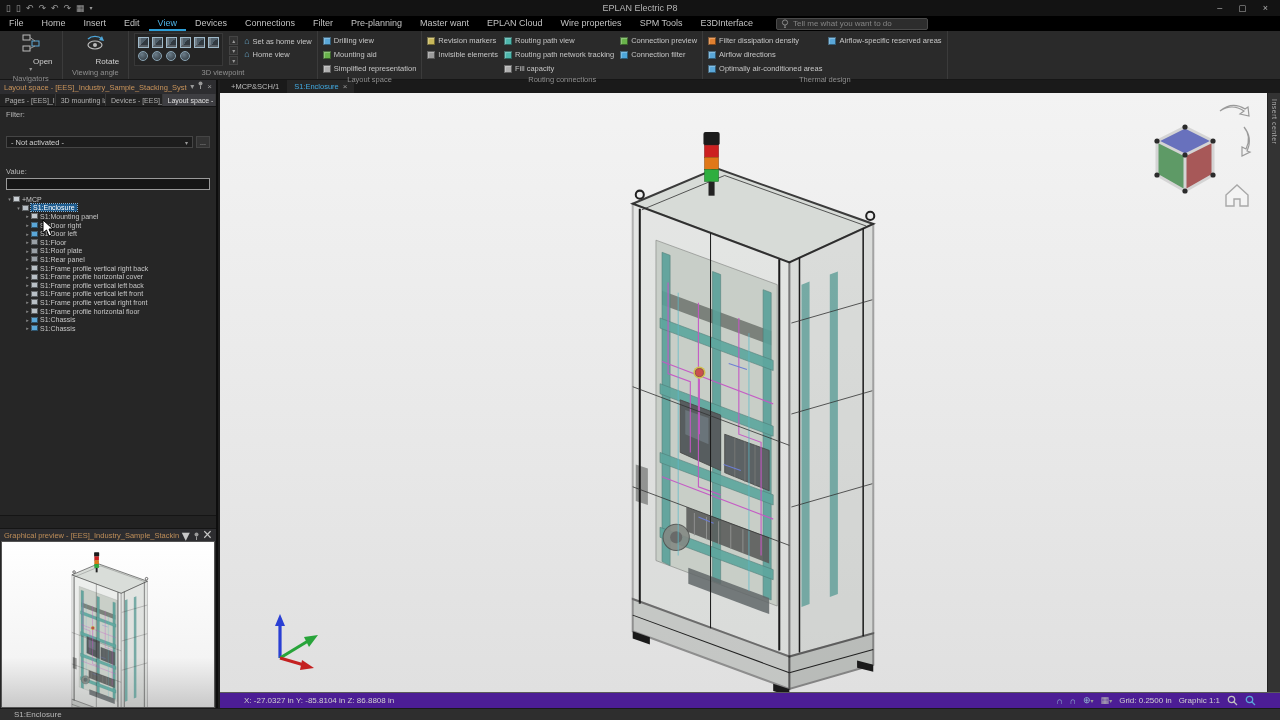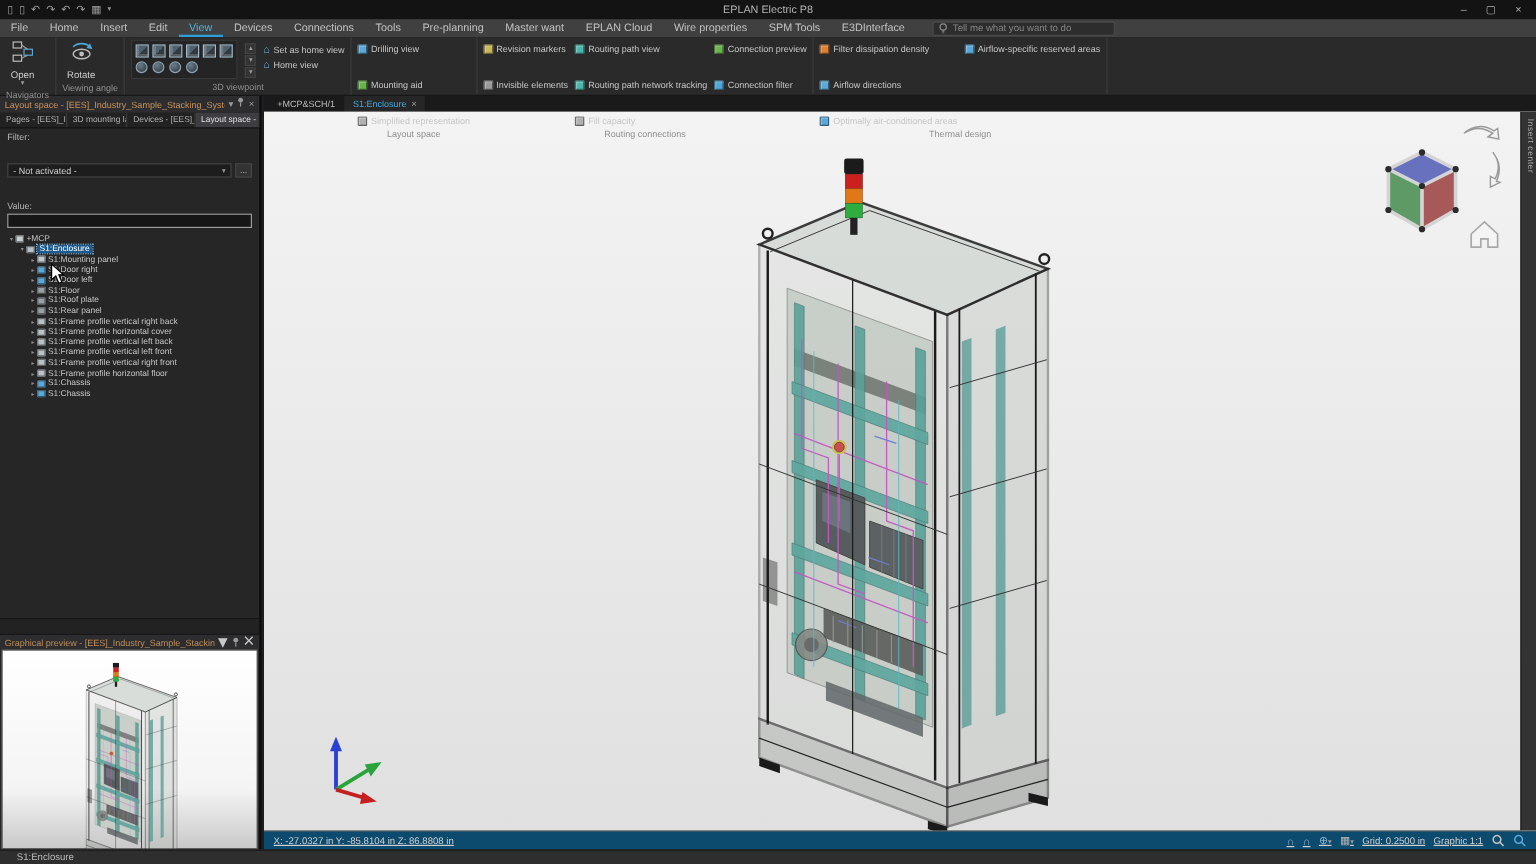--- a/index.html
+++ b/index.html
@@ -8,34 +8,34 @@
 
   
   .titlebar{position:absolute;left:0;top:0;right:0;height:16px;background:#131313;display:flex;align-items:center;z-index:5;}
   .qat{display:flex;gap:5px;padding-left:6px;color:#9a9a9a;font-size:9px;align-items:center;z-index:2;}
   .qat span{line-height:14px;}
   .tb-title{position:absolute;left:0;right:0;text-align:center;font-size:9px;color:#b5b5b5;}
   .winbtns{margin-left:auto;display:flex;gap:16px;padding-right:12px;color:#b0b0b0;font-size:9px;z-index:2;}
   .winbtns span{cursor:default;}
 
   
-  .menubar{position:absolute;left:0;top:16px;right:0;height:15px;background:#404040;display:flex;align-items:center;z-index:5;text-align:center;}
+  .menubar{position:absolute;left:0;top:16px;right:0;height:15px;background:#000000;display:flex;align-items:center;z-index:5;text-align:center;}
   .menu-item{padding:0 9px;font-size:9px;color:#c2c2c2;height:15px;line-height:15px;}
   .menu-item.active{color:#4fb3e6;box-shadow:inset 0 -2px 0 #2d9fd8;}
   .searchbox{margin-left:14px;width:152px;height:12px;background:#2d2d2d;border:1px solid #4a4a4a;border-radius:2px;display:flex;align-items:center;gap:4px;padding:0 4px;color:#858585;font-size:8px;}
 
   
   .ribbon{position:absolute;left:0;top:31px;right:0;height:49px;background:#2a2a2a;border-bottom:1px solid #161616;display:flex;align-items:stretch;z-index:5;}
   .rb-group{display:flex;flex-direction:column;border-right:1px solid #3b3b3b;padding:2px 5px 0 5px;}
   .rb-content{display:flex;flex:1;align-items:flex-start;gap:6px;}
   .rb-label{text-align:center;font-size:7.5px;color:#8f8f8f;line-height:12px;height:12px;}
   .big-btn{display:flex;flex-direction:column;align-items:center;justify-content:flex-start;padding:1px 4px;gap:1px;}
-  .big-btn .bb-label{font-size:8px;color:#cfcfcf;line-height:9px;}
+  .big-btn .bb-label{font-size:8px;color:#cfcfcf;line-height:9px;margin-left:24px;}
   .big-btn .bb-caret{font-size:6px;color:#9a9a9a;line-height:5px;}
-  .rb-col{display:flex;flex-direction:column;gap:19px;padding-top:2px;}
+  .rb-col{display:flex;flex-direction:column;gap:3px;padding-top:2px;}
   .small-btn{display:flex;align-items:center;gap:3px;height:11px;}
   .sb-icon{width:8px;height:8px;border-radius:1px;flex:0 0 8px;box-shadow:inset 0 0 0 1px rgba(0,0,0,.45), inset 2px 2px 0 rgba(255,255,255,.25);}
   .small-btn .sb-label{font-size:7.5px;color:#c6c6c6;white-space:nowrap;}
   .vp-grid{display:grid;grid-template-columns:repeat(6,13px);grid-auto-rows:13px;gap:1px;padding:2px;background:#242424;border:1px solid #383838;}
   .cube-glyph{width:11px;height:11px;margin:1px;border:1px solid #9fb9c9;background:linear-gradient(135deg,#51606b 50%,#323a41 50%);box-shadow:inset 2px -2px 0 rgba(255,255,255,.18);}
   .sphere-glyph{width:10px;height:10px;margin:1px;border-radius:50%;border:1px solid #8aa4b4;background:radial-gradient(circle at 35% 30%,#6b7d8a,#2c343a);}
   .vp-scroll{display:flex;flex-direction:column;gap:1px;padding-top:3px;}
   .vp-scroll span{width:9px;height:9px;background:#333;border:1px solid #444;color:#9a9a9a;font-size:6px;line-height:8px;text-align:center;}
   .vp-btns{display:flex;flex-direction:column;gap:2px;padding-top:3px;}
   .vp-btns .small-btn .home-glyph{color:#6db3d9;font-size:9px;line-height:9px;}
@@ -74,21 +74,21 @@
   .doc-tab .tab-close{color:#9a9a9a;font-size:8px;}
   .canvas{flex:1;position:relative;background:linear-gradient(#f3f3f3,#e0e0e0);overflow:hidden;}
   .insert-strip{position:absolute;right:0;top:0;bottom:0;width:13px;background:#333;border-left:1px solid #222;z-index:3;}
   .insert-strip .vtext{writing-mode:vertical-rl;font-size:7px;color:#ababab;margin:6px 0 0 3px;letter-spacing:.5px;}
   .viewcube{position:absolute;right:20px;top:6px;width:120px;height:115px;z-index:2;}
   .triad{position:absolute;left:46px;bottom:22px;width:60px;height:58px;}
   .cab-big{position:absolute;left:407px;top:38px;width:254px;height:566px;}
   .cab-mini{position:absolute;left:68px;top:10px;width:80px;height:178px;}
 
   
-  .statusbar{height:16px;background:#0c4a6e;border-top:1px solid #5a5a5a;display:flex;align-items:center;font-size:8px;color:#d0d0d0;padding:0 8px;text-decoration:underline;}
+  .statusbar{height:16px;background:#4c1d95;border-top:1px solid #5a5a5a;display:flex;align-items:center;font-size:8px;color:#d0d0d0;padding:0 24px;}
   .sb-right{margin-left:auto;display:flex;align-items:center;gap:7px;}
   .sb-ic{color:#8fb6cf;font-size:9px;line-height:14px;}
   .sb-caret{color:#9a9a9a;font-size:6px;}
   .bottom-strip{position:absolute;left:0;bottom:0;right:0;height:12px;background:#2e2e2e;border-top:1px solid #191919;font-size:8px;color:#b8b8b8;line-height:12px;padding-left:14px;z-index:6;}
 </style>
 </head>
 <body>
 
 <svg width="0" height="0" style="position:absolute">
   <defs>
@@ -211,21 +211,21 @@
 
   <div class="menubar">
     <div style="display:flex">
         <div class="menu-item">File</div>
         <div class="menu-item">Home</div>
         <div class="menu-item">Insert</div>
         <div class="menu-item">Edit</div>
         <div class="menu-item active">View</div>
         <div class="menu-item">Devices</div>
         <div class="menu-item">Connections</div>
-        <div class="menu-item">Tools</div>
+        <div class="menu-item">Filter</div>
         <div class="menu-item">Pre-planning</div>
         <div class="menu-item">Master want</div>
         <div class="menu-item">EPLAN Cloud</div>
         <div class="menu-item">Wire properties</div>
         <div class="menu-item">SPM Tools</div>
         <div class="menu-item">E3DInterface</div>
       </div>
     <div class="searchbox">
       <svg width="8" height="9">
           <circle cx="4" cy="3.5" r="2.6" fill="none" stroke="#8a8a8a" stroke-width="1"></circle>

